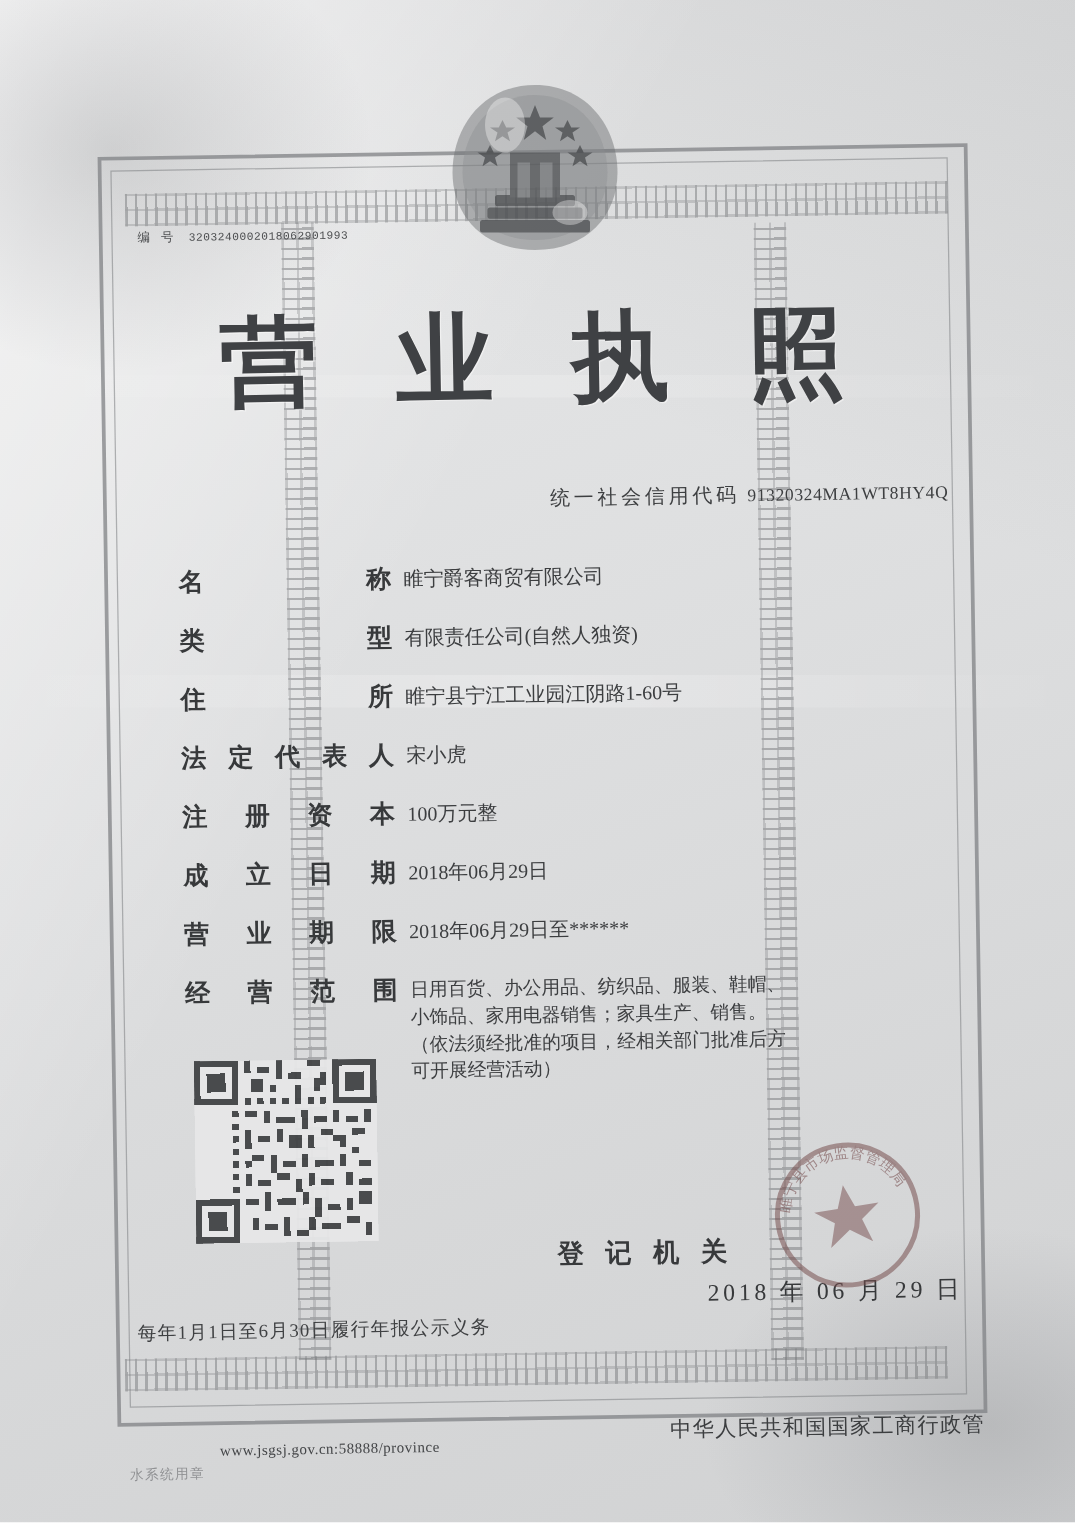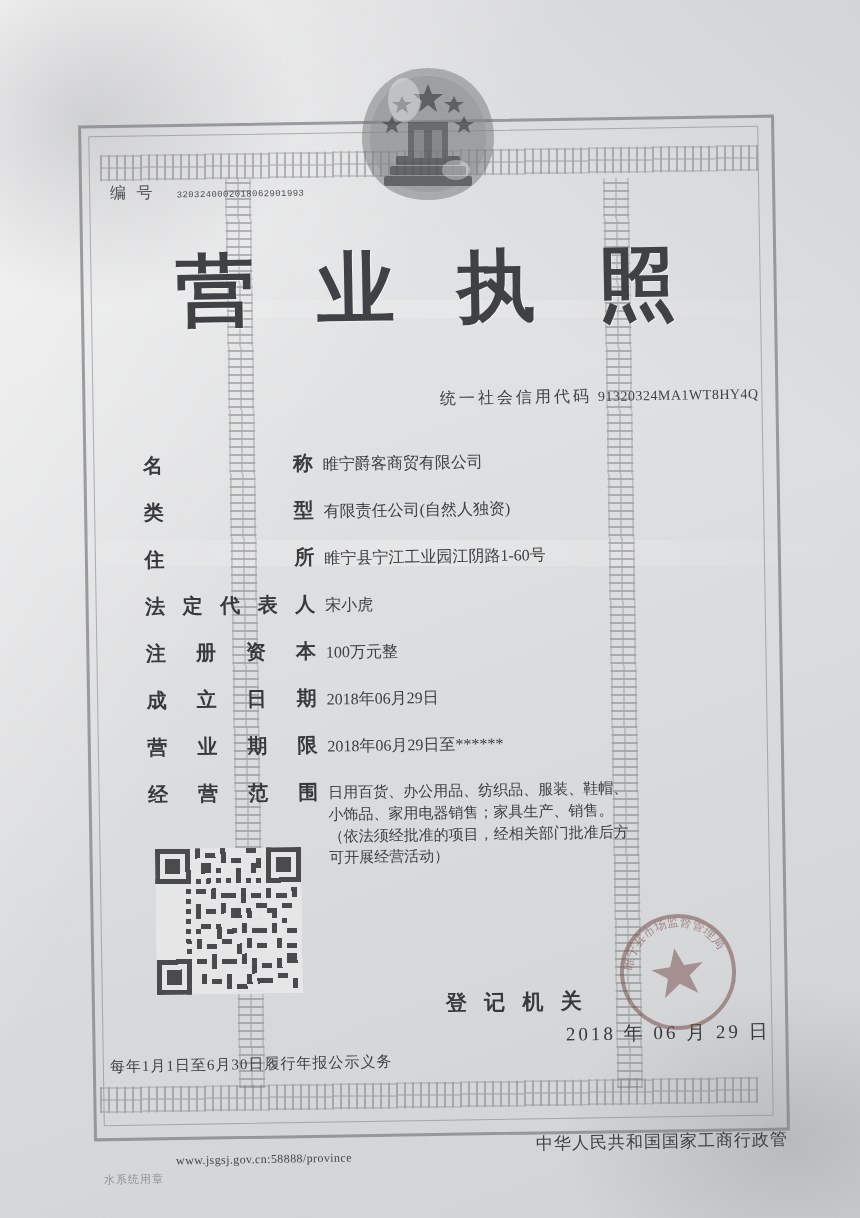--- a/index.html
+++ b/index.html
@@ -96,22 +96,22 @@
     left: 110px;
     top: 182px;
     font-size: 11px;
     color: #4a4e55;
     letter-spacing: 0.4px;
     transform: rotate(-0.8deg);
     white-space: nowrap;
   }
   .reg-no .lbl {
     font-family: "Liberation Sans", sans-serif;
-    font-size: 16px;
-    margin-right: 18px;
+    font-size: 10px;
+    margin-right: 6px;
     letter-spacing: 3px;
   }
   .reg-no .val {
     font-family: "Liberation Mono", monospace;
     font-size: 9px;
   }
 
   
   .title {
     position: absolute;

